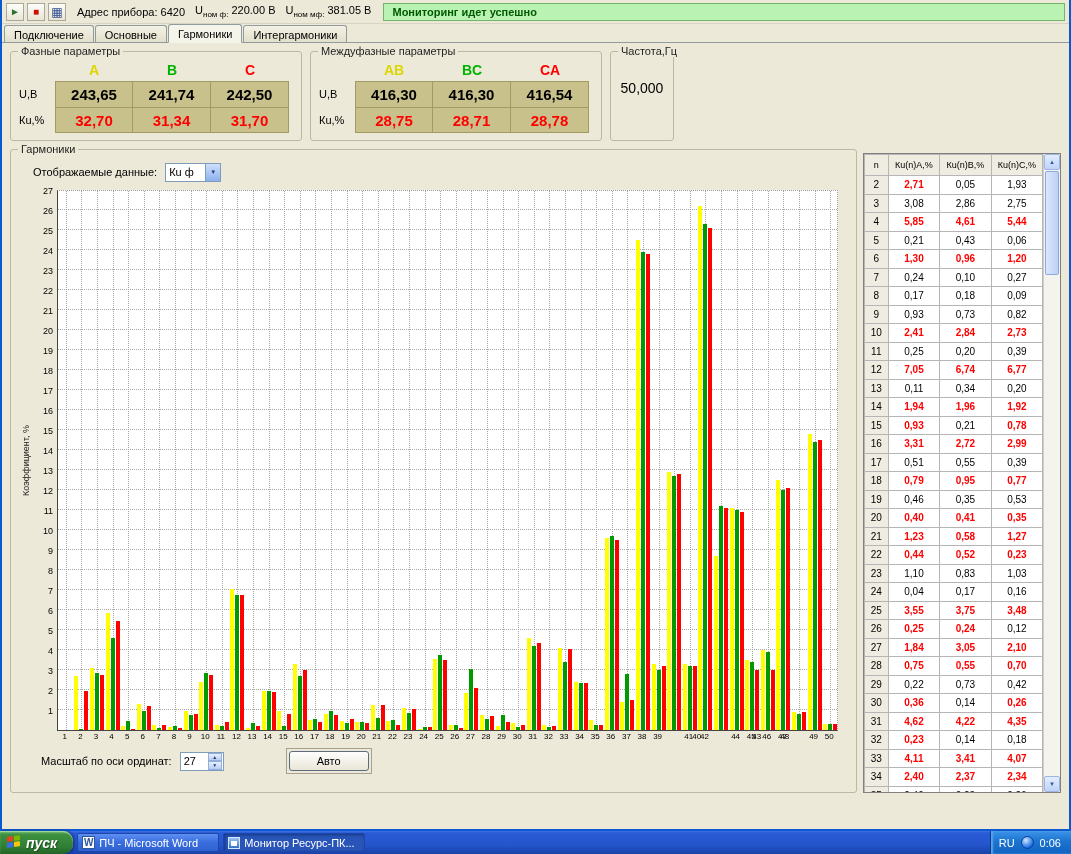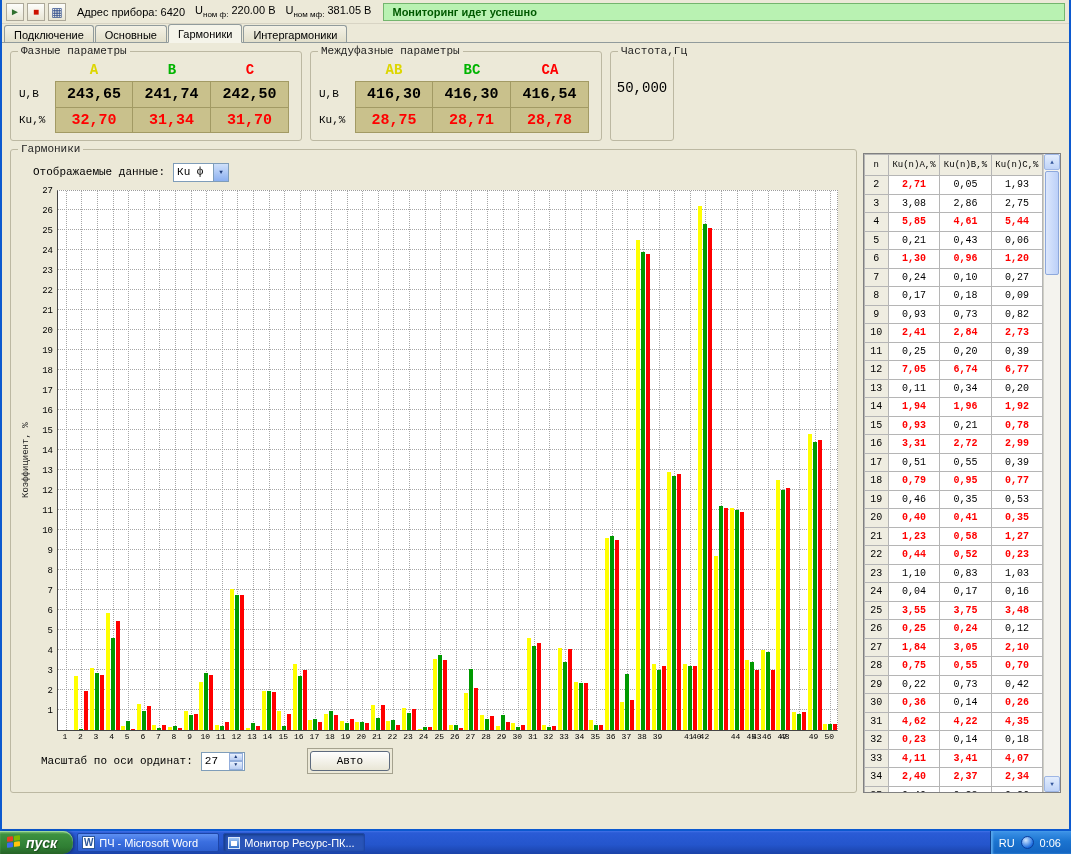--- a/index.html
+++ b/index.html
@@ -35,21 +35,21 @@
   .status-box { flex:1; margin-left:10px; height:18px; background:#B9F2B2; border:1px solid #74B56E; color:#005A00;
                 font-weight:bold; display:flex; align-items:center; padding-left:8px; }
 
   
   .tabbar { height:19px; display:flex; align-items:flex-end; padding-left:2px; background:#ECE9D8; border-bottom:1px solid #919B9C; }
   .tab { height:17px; padding:1px 9px 0; margin-right:1px; border:1px solid #919B9C; border-bottom:none;
          border-radius:3px 3px 0 0; background:linear-gradient(#F4F2E6,#E2DFCB); display:flex; align-items:center; }
   .tab.active { height:19px; margin-bottom:-1px; background:#F5F4EA; border-bottom:1px solid #F5F4EA; }
 
   
-  .content { flex:1; padding:4px 8px 8px; background:#ECE9D8; overflow:hidden;font-family:Liberation Mono, monospace; }
+  .content { flex:1; padding:4px 8px 8px; background:#ECE9D8; overflow:hidden; }
   .groupbox { position:relative; border:1px solid #BCB8A2; border-radius:3px; }
   .gb-title { position:absolute; top:-7px; left:7px; background:#ECE9D8; padding:0 3px; font-size:11px; color:#1E1E1E; white-space:nowrap; }
 
   .params-row { display:flex; gap:8px; height:90px; margin-top:4px; }
   .param-group { width:292px; padding:10px 8px 6px; }
   .freq-group { width:64px; padding:10px 4px 6px; }
   .param-grid { display:grid; grid-template-columns:36px 78px 78px 78px; grid-auto-rows:auto; }
   .ph-head { text-align:center; font-weight:bold; font-size:14px; height:19px; }
   .col-a { color:#DDD600; } .col-b { color:#00B400; } .col-c { color:#FF0000; }
   .ph-label { font-size:11px; display:flex; align-items:center; height:26px; }

